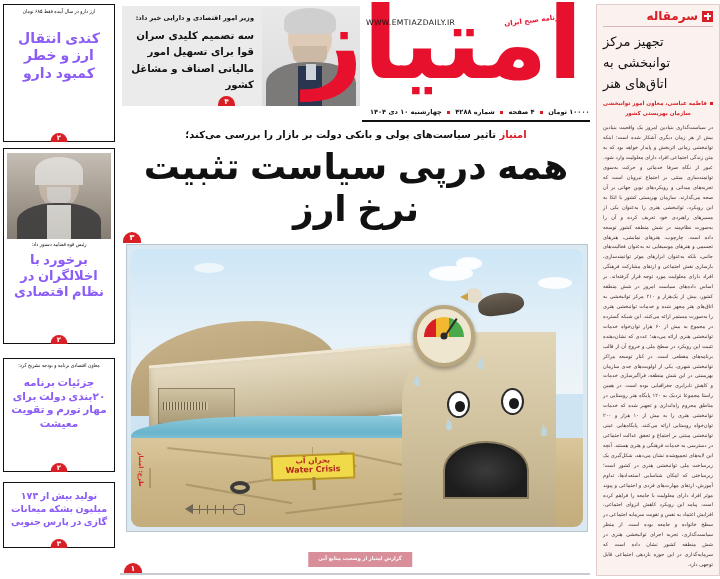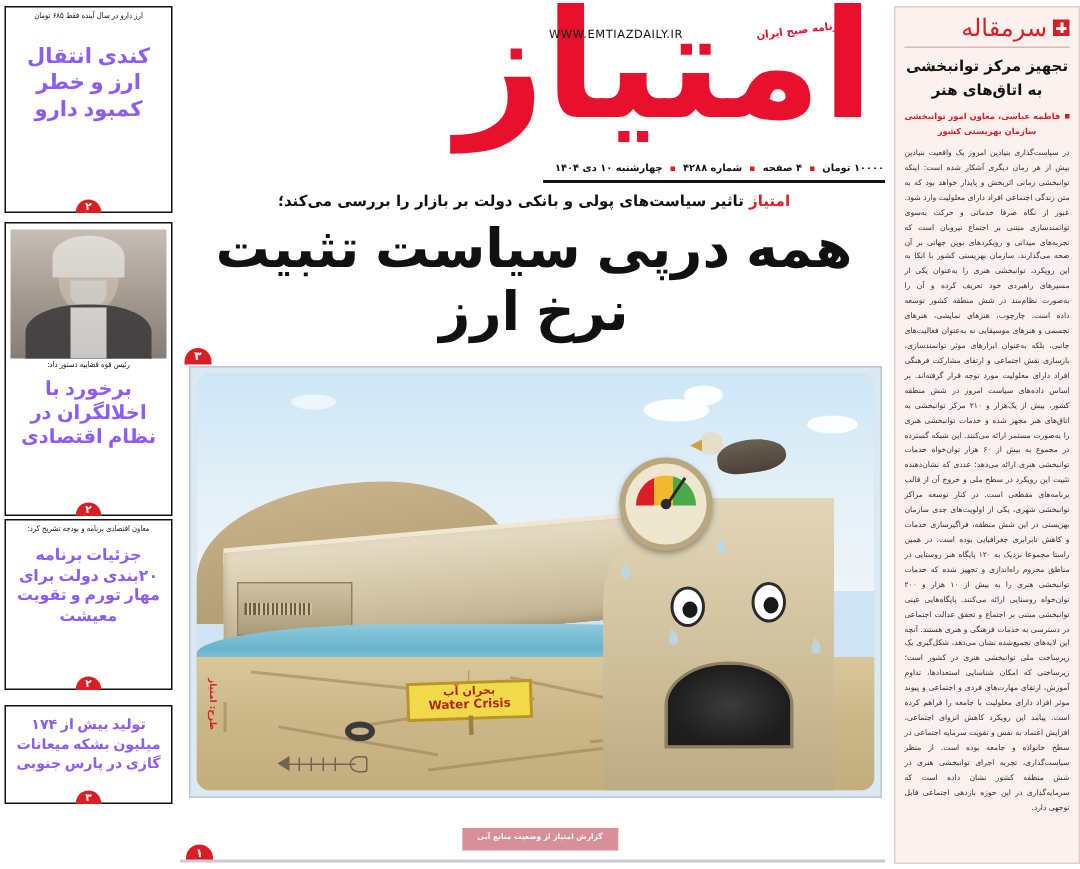--- a/index.html
+++ b/index.html
@@ -108,23 +108,23 @@
     gap:4px;border-bottom:1px solid #d9b9b6;padding-bottom:3px;margin-bottom:5px;
   }
   .ed-plus{
     width:11px;height:11px;background:#d81f26;position:relative;flex:none;
   }
   .ed-plus:before,.ed-plus:after{
     content:"";position:absolute;background:#fff;
   }
   .ed-plus:before{left:4.5px;top:2px;width:2px;height:7px;}
   .ed-plus:after{left:2px;top:4.5px;width:7px;height:2px;}
-  .ed-label{font-size:16px;font-weight:normal;color:#d81f26;}
+  .ed-label{font-size:12px;font-weight:bold;color:#d81f26;}
   .ed-title{
-    font-size:10px;font-weight:bold;color:#111;text-align:center;
+    font-size:13px;font-weight:normal;color:#111;text-align:left;
     line-height:1.6;margin-bottom:5px;
   }
   .ed-author{
     font-size:5.6px;font-weight:bold;color:#d81f26;text-align:center;
     line-height:1.7;margin-bottom:5px;
   }
   .ed-author .sq{
     display:inline-block;width:3px;height:3px;background:#d81f26;
     margin-left:3px;vertical-align:middle;
   }
@@ -352,32 +352,47 @@
         <div class="p-head" style="left:40px;top:34px;width:24px;height:18px;background:#e8e6e4;border-radius:0 0 50% 50%;"></div>
         <div class="p-body" style="left:10px;top:50px;width:84px;height:40px;background:#2a2a2e;"></div>
         <div class="p-body" style="left:40px;top:52px;width:24px;height:34px;background:#f5f5f3;border-radius:0;"></div>
         <div style="position:absolute;left:0;top:0;width:100%;height:100%;background:linear-gradient(180deg,rgba(170,160,150,.25),rgba(120,112,104,.35));"></div>
       </div>
       <div class="rail-kicker">رئیس قوه قضاییه دستور داد:</div>
       <div class="rail-title" style="font-size:13px;">برخورد با اخلالگران در نظام اقتصادی</div>
       <div class="badge">۲</div>
     </div>
 
-    <div class="rail-card" style="height:114px;margin-top:2px;">
+    <div class="rail-card" style="height:114px;margin-top:14px;">
       <div class="rail-kicker">معاون اقتصادی برنامه و بودجه تشریح کرد:</div>
       <div class="rail-title sm" style="margin-top:6px;">جزئیات برنامه ۲۰بندی دولت برای مهار تورم و تقویت معیشت</div>
       <div class="badge">۲</div>
     </div>
 
     <div class="rail-card" style="height:66px;margin-top:10px;">
       <div class="rail-title xs" style="margin-top:3px;">تولید بیش از ۱۷۴ میلیون بشکه میعانات گازی در پارس جنوبی</div>
       <div class="badge">۳</div>
     </div>
   </div>
 
+  <div class="top-story">
+    <div class="ts-text">
+      <div class="ts-kicker">وزیر امور اقتصادی و دارایی خبر داد:</div>
+      <div class="ts-title">سه تصمیم کلیدی سران قوا برای تسهیل امور مالیاتی اصناف و مشاغل کشور</div>
+    </div>
+    <div class="ts-photo">
+      <div class="p-head" style="left:26px;top:8px;width:44px;height:50px;background:#dfcab8;"></div>
+      <div class="p-head" style="left:22px;top:2px;width:52px;height:26px;background:#cfcfcf;border-radius:50% 50% 20% 20%;"></div>
+      <div class="p-head" style="left:31px;top:40px;width:34px;height:20px;background:#cbb9a6;border-radius:0 0 50% 50%;"></div>
+      <div class="p-body" style="left:4px;top:56px;width:90px;height:46px;background:#7c7a78;"></div>
+      <div class="p-body" style="left:36px;top:60px;width:24px;height:42px;background:#2a3550;border-radius:0;"></div>
+      <div class="p-body" style="left:44px;top:58px;width:10px;height:16px;background:#cfd4da;border-radius:0;"></div>
+    </div>
+    <div class="ts-badge">۴</div>
+  </div>
 
   <div class="masthead">
     <div class="logo-wrap">
       <div class="logo-text">امتیاز</div>
       <div class="tagline">روزنامه صبح ایران</div>
       <div class="weburl">WWW.EMTIAZDAILY.IR</div>
     </div>
     <div class="dateline">
       <span>۱۰۰۰۰ تومان</span>
       <span class="sq"></span>

